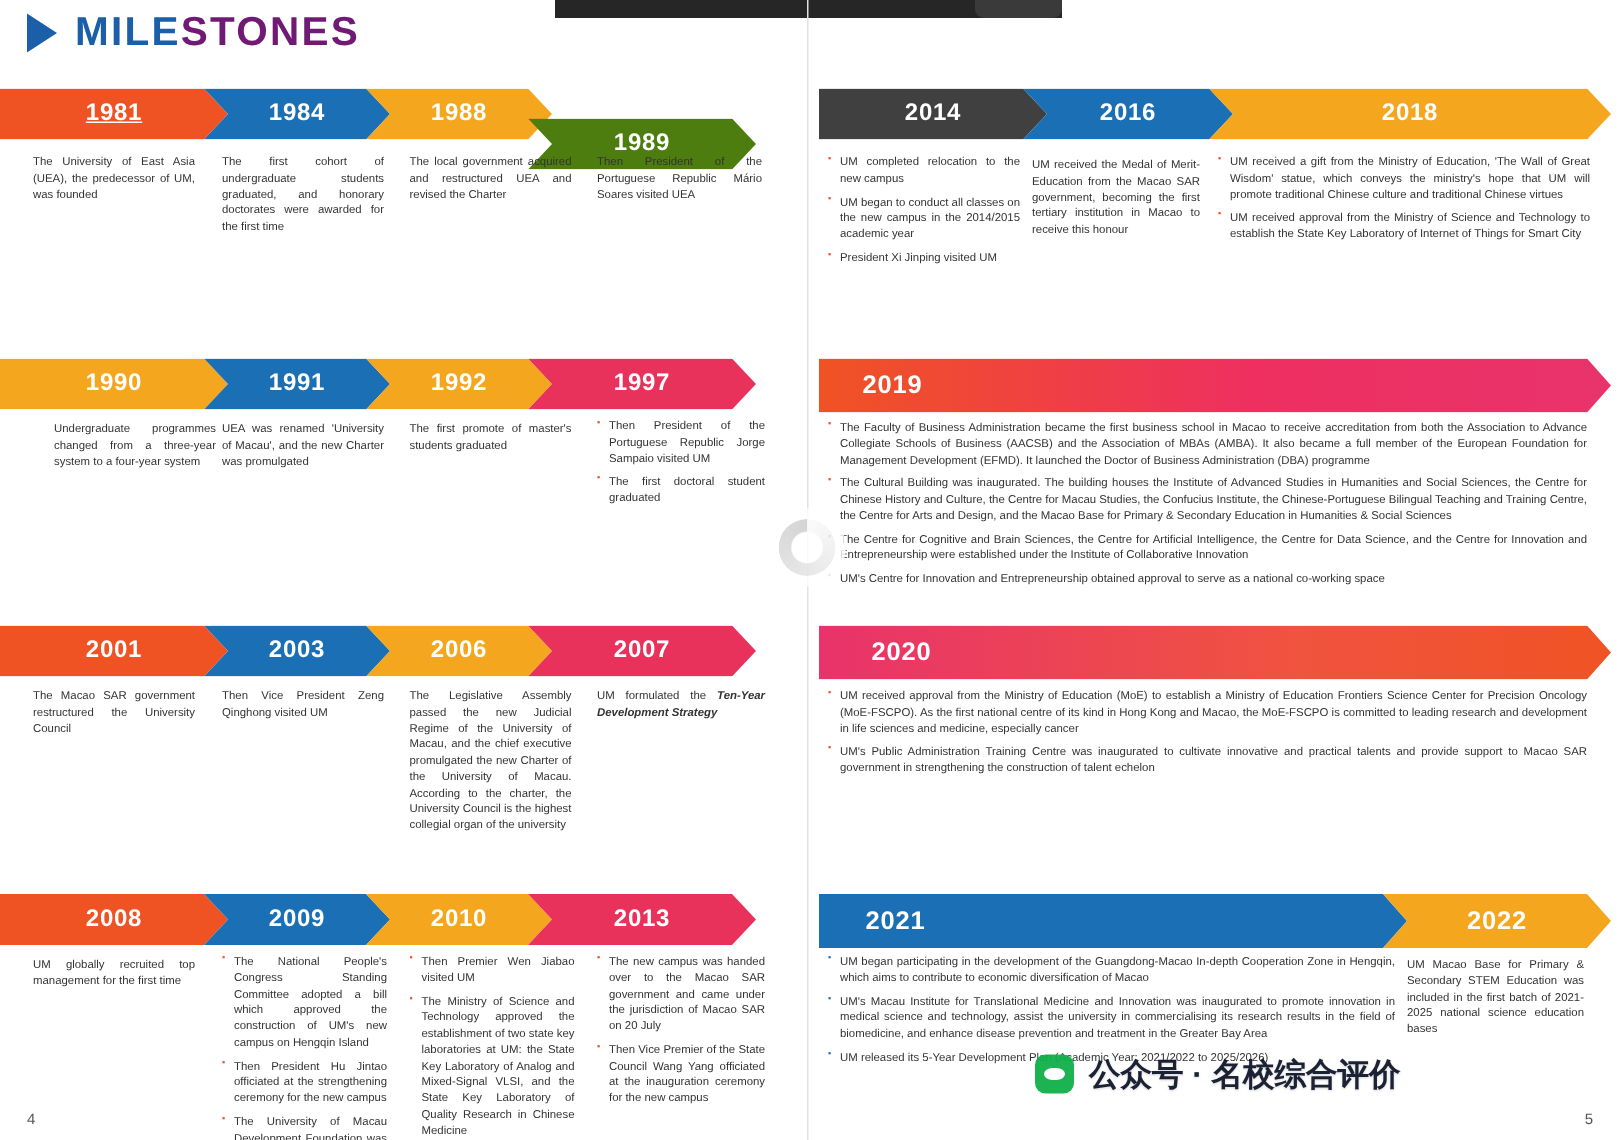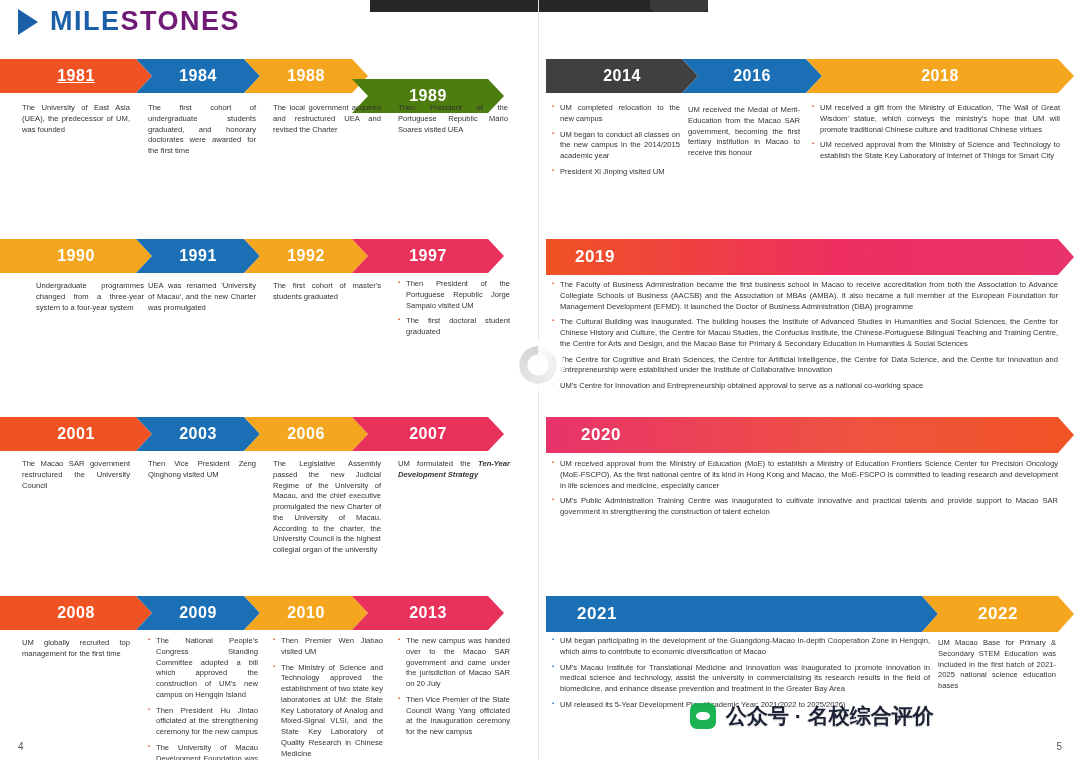--- a/index.html
+++ b/index.html
@@ -163,21 +163,21 @@
       <div class="chev clipM" style="width:124px;background:#f4a61e;margin-left:-16px;">
           <span>1992</span>
         </div>
       <div class="chev clipM" style="width:152px;background:#e8325c;margin-left:-16px;">
           <span>1997</span>
         </div>
     </div>
   </div>
   <div class="txt" style="left:22px; top:281px; width:108px;margin-left:14px;">Undergraduate programmes changed from a three-year system to a four-year system</div>
   <div class="txt" style="left:148px; top:281px; width:108px;">UEA was renamed 'University of Macau', and the new Charter was promulgated</div>
-  <div class="txt" style="left:273px; top:281px; width:108px;">The first cohort of master's students graduated</div>
+  <div class="txt" style="left:273px; top:281px; width:108px;">The first promote of master's students graduated</div>
   <div class="txt" style="left:398px; top:279px; width:112px;">
     <div class="bullet">Then President of the Portuguese Republic Jorge Sampaio visited UM</div>
     <div class="bullet">The first doctoral student graduated</div>
   </div>
 
   <div class="row" style="left:0px; top:417px;">
     <div class="bandwrap">
       <div class="chev clipL" style="width:152px;background:#f05323;">
           <span>2001</span>
         </div>

